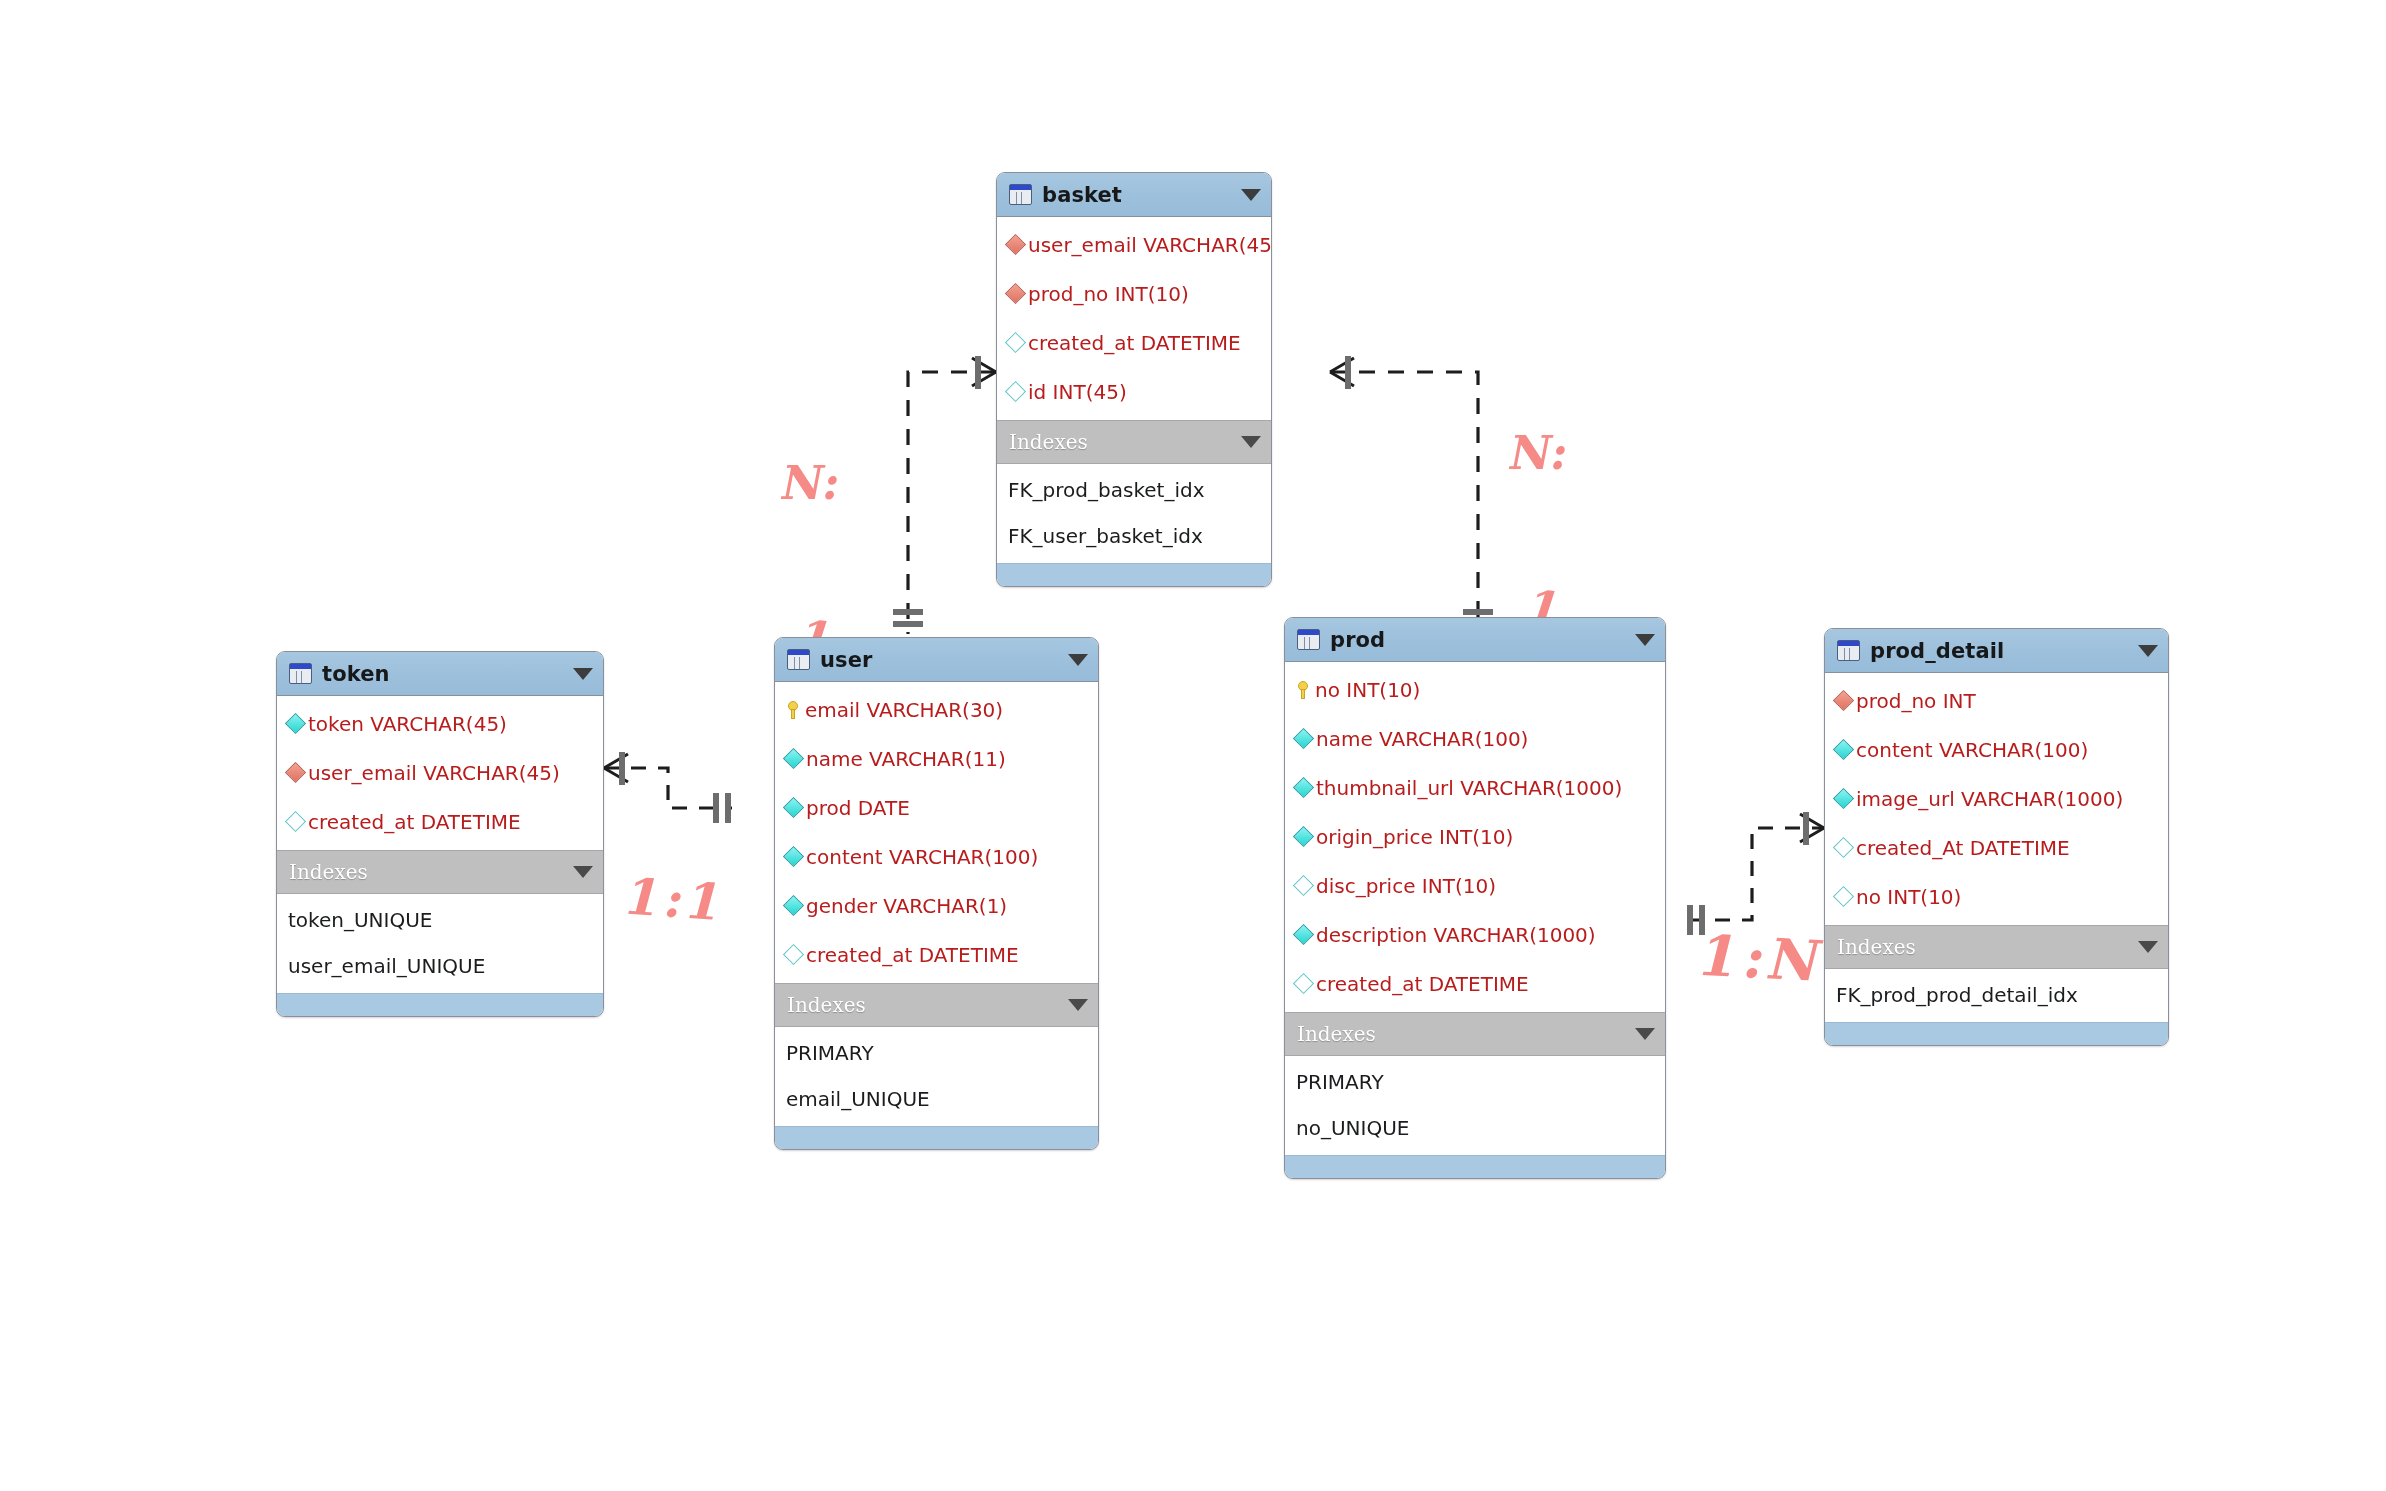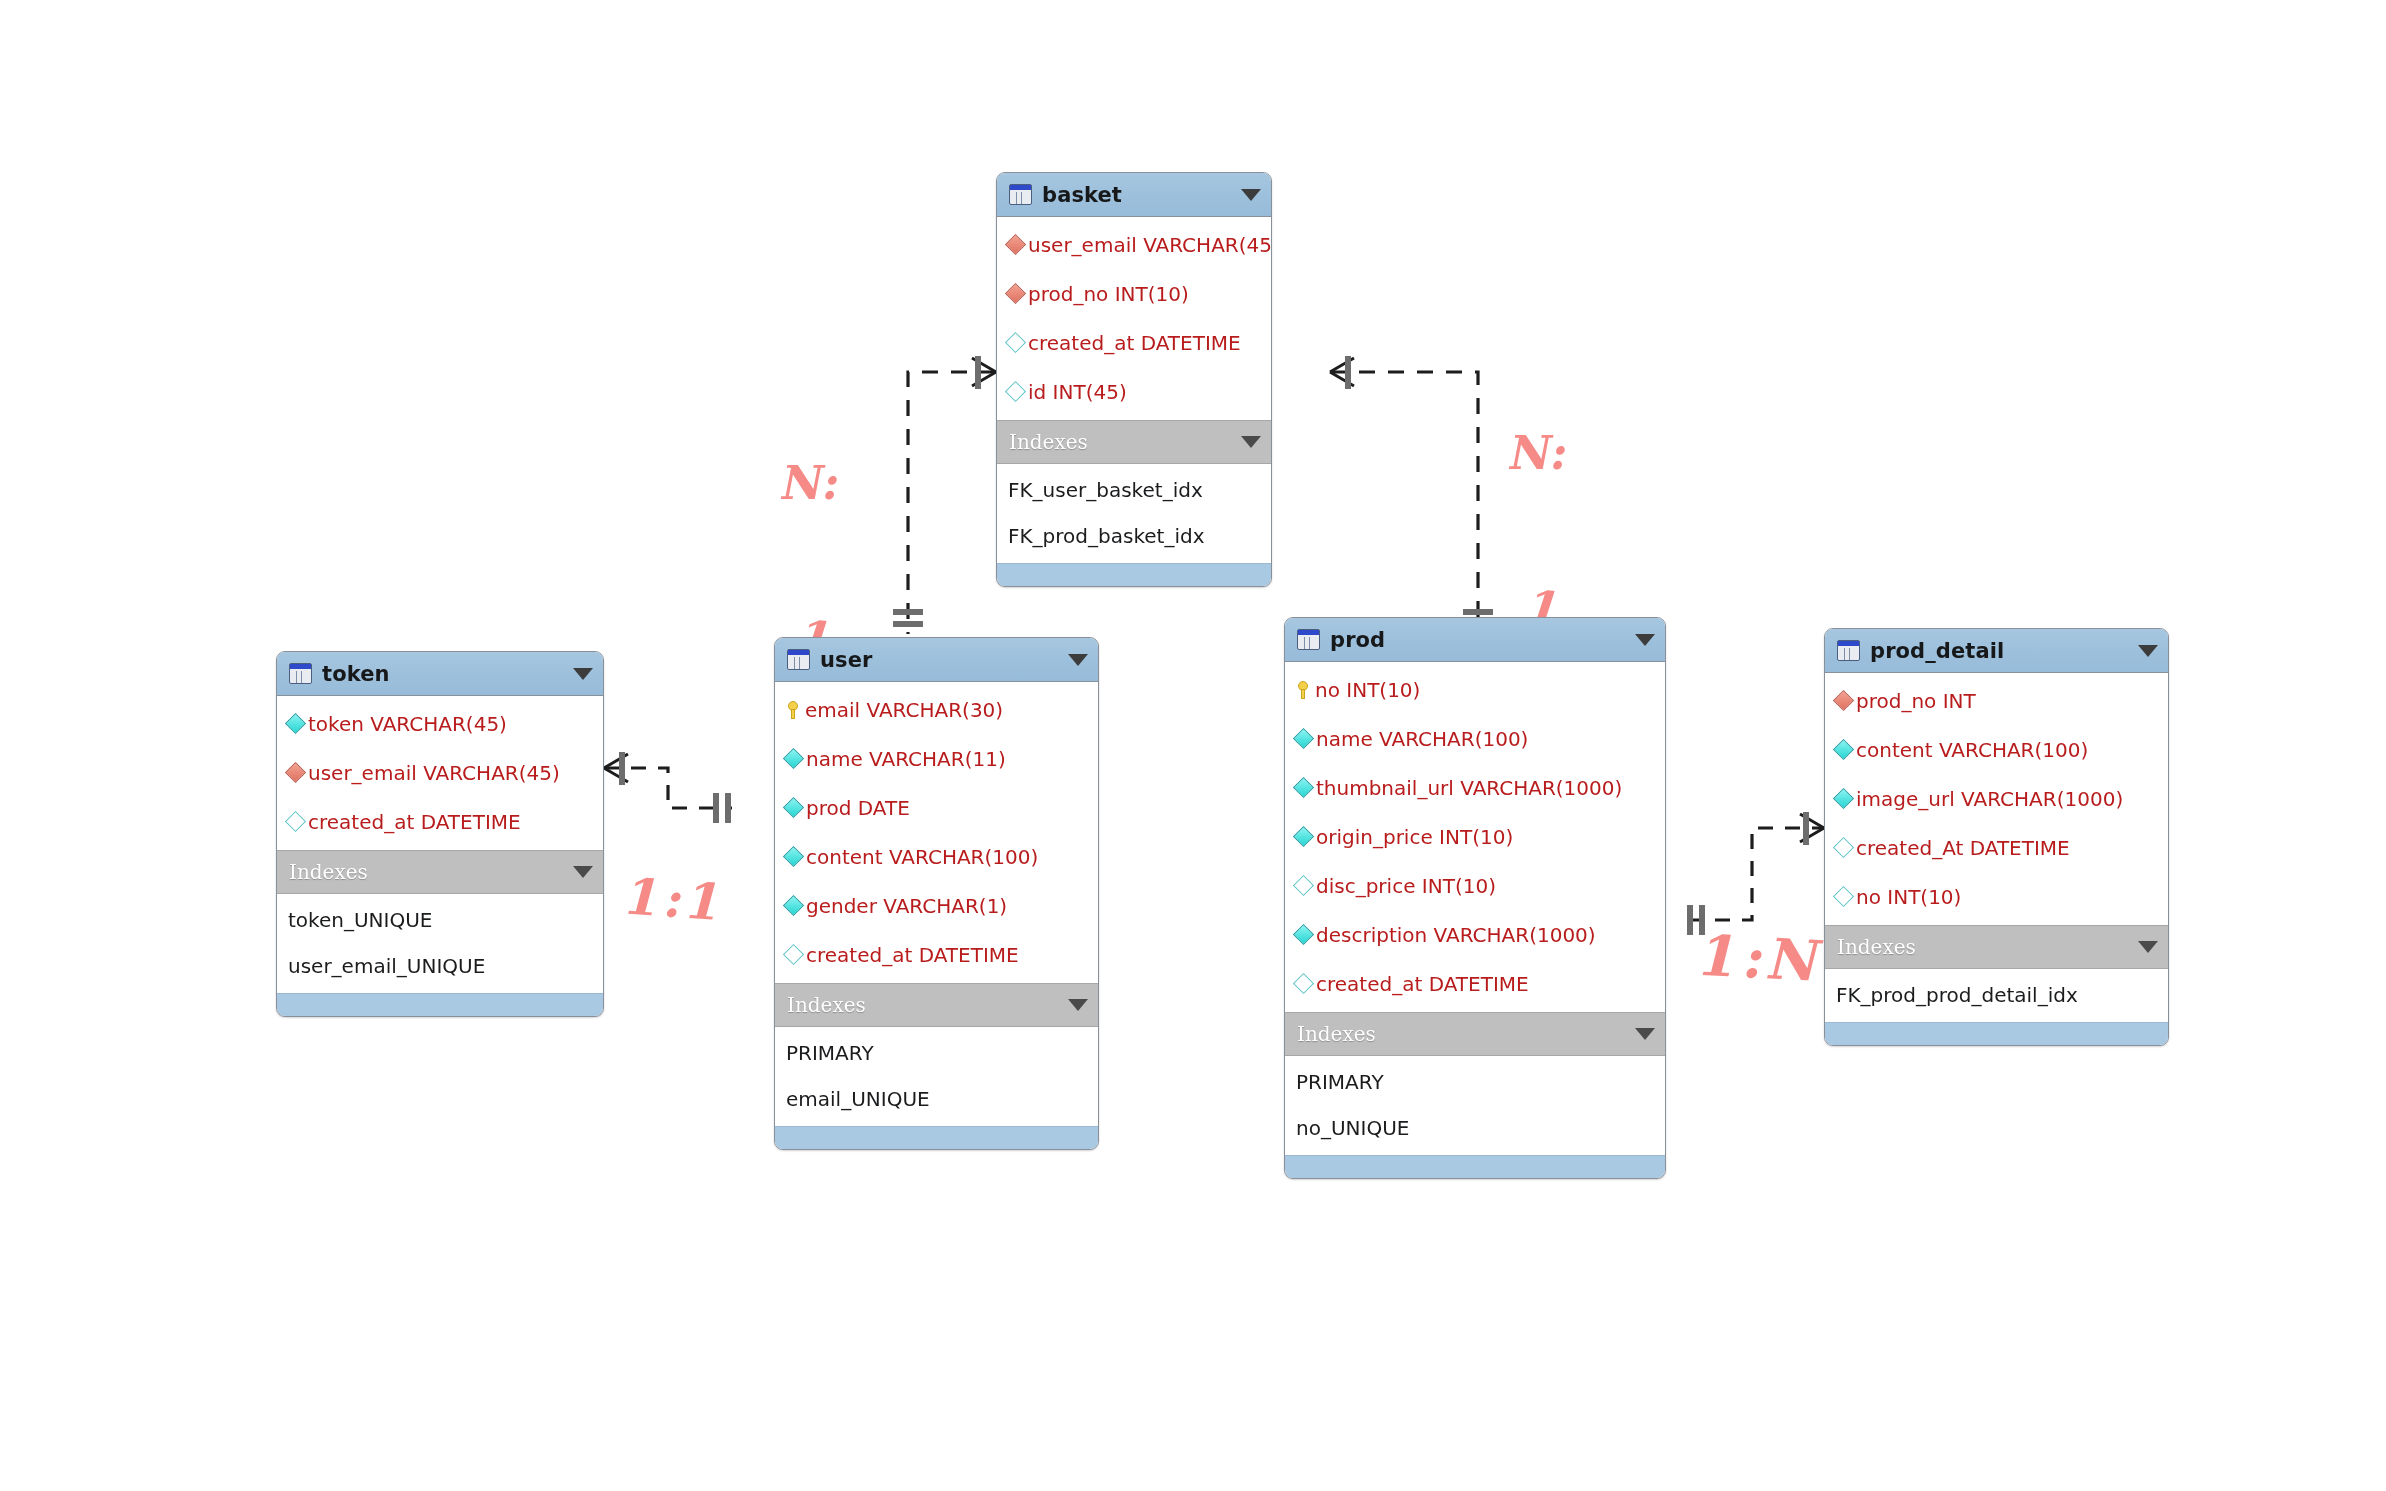--- a/index.html
+++ b/index.html
@@ -188,22 +188,22 @@
       <div class="col">
         <span class="gly dia open-cy"></span>
         <span>id INT(45)</span>
       </div>
     </div>
     <div class="idx-bar">
       <span class="idx-label">Indexes</span>
       <span class="caret light"></span>
     </div>
     <div class="idx-list">
+      <div class="idx">FK_prod_basket_idx</div>
       <div class="idx">FK_user_basket_idx</div>
-      <div class="idx">FK_prod_basket_idx</div>
     </div>
     <div class="tbl-foot"></div>
   </div>
 
   <div class="tbl" style="left:276px;top:643px;width:328px;margin-top:8px;">
     <div class="tbl-head">
       <span class="tbl-icon"></span>
       <span class="tbl-title">token</span>
       <span class="caret"></span>
     </div>

